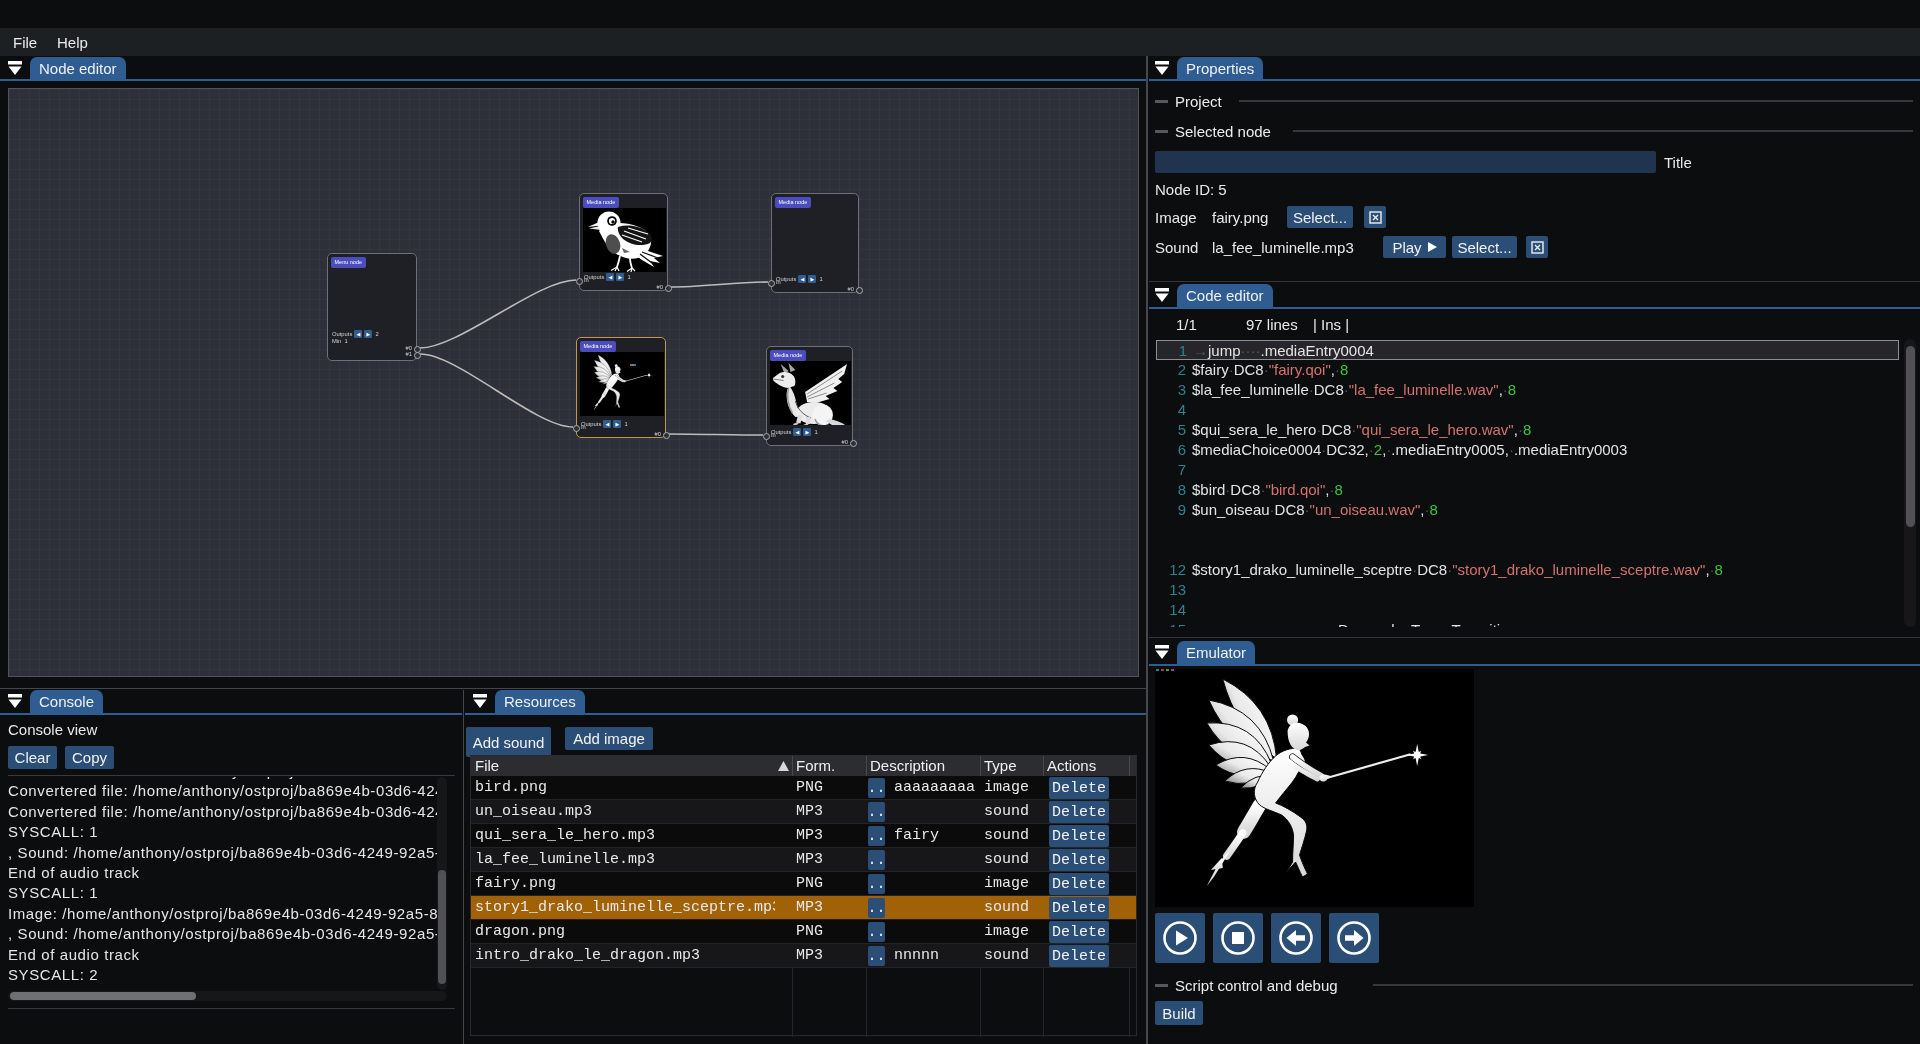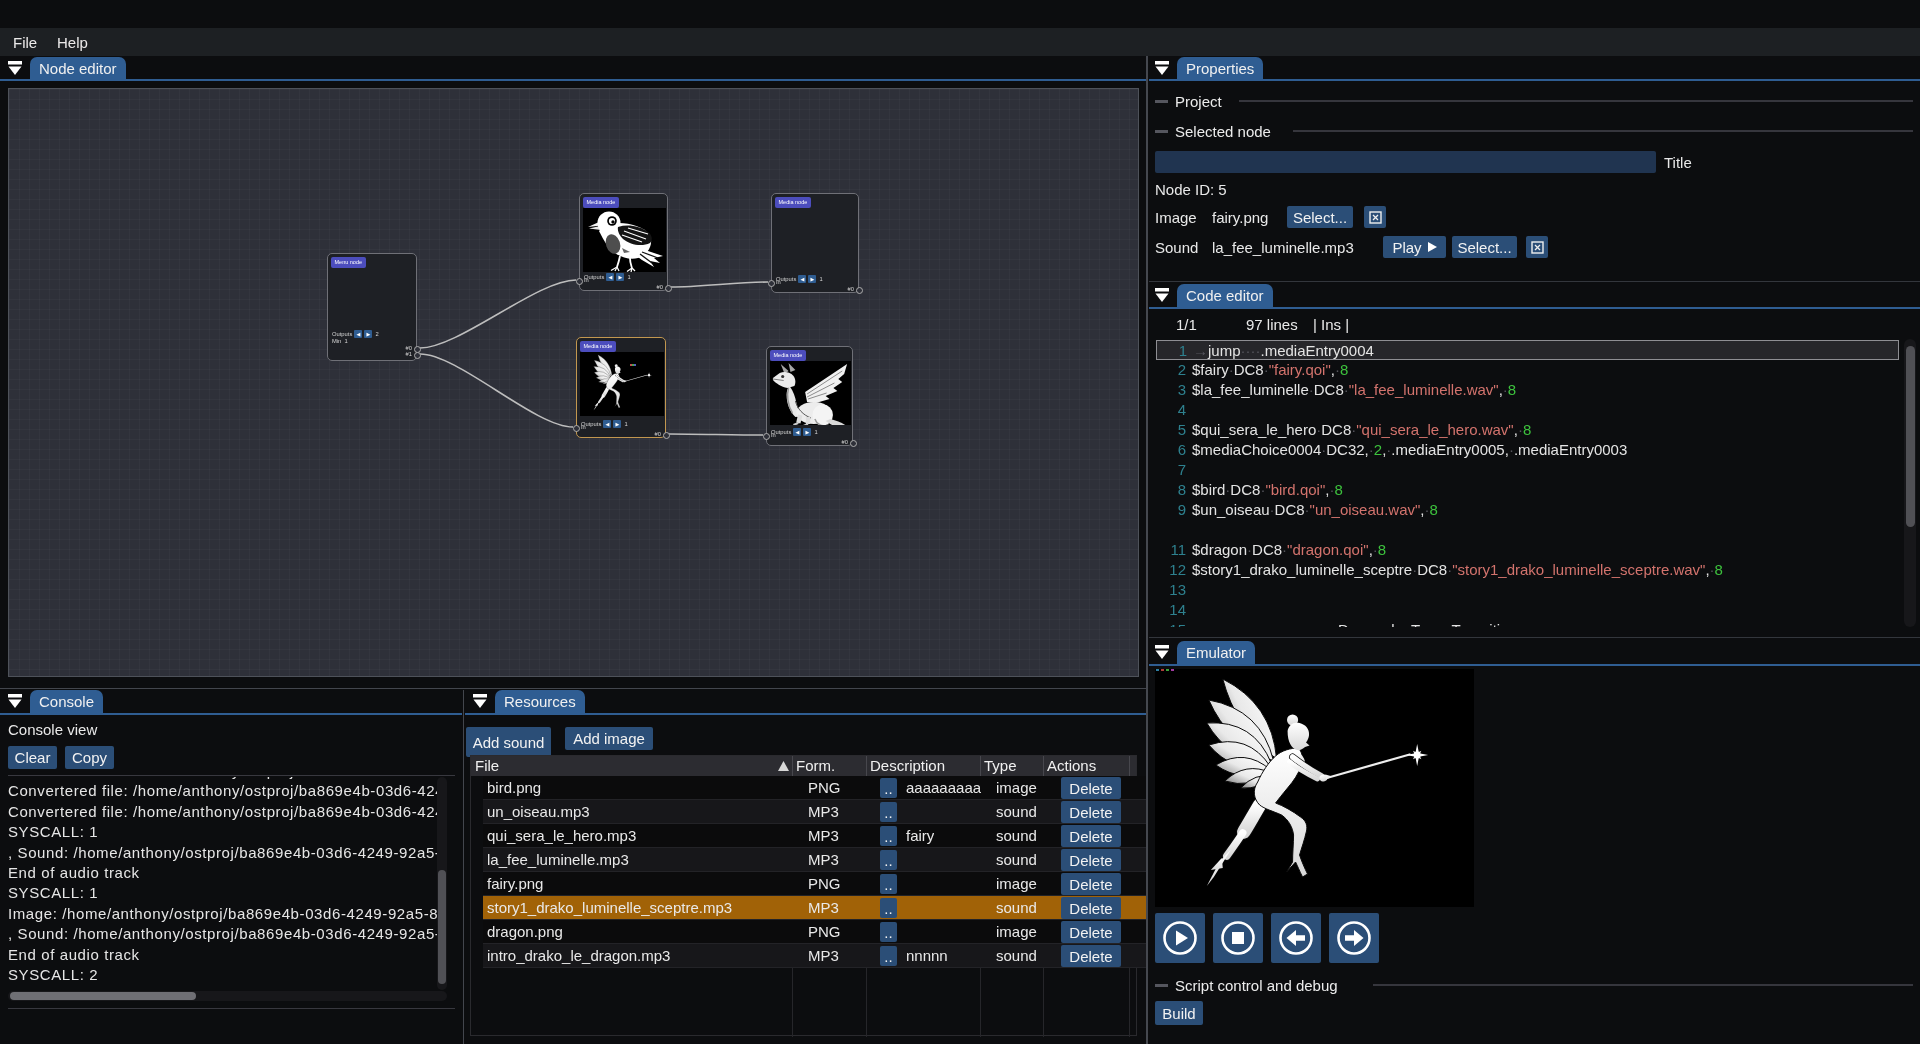--- a/index.html
+++ b/index.html
@@ -88,21 +88,21 @@
   
   #console-box { overflow:hidden; }
   .con-line { white-space:pre; font-size:15px; letter-spacing:0.6px; line-height:20.4px; color:#e6e6e6; }
 
   
   #res-table { border:1px solid #2a2a2e; }
   .th-row { position:absolute; left:0; top:0; height:20px; width:100%; background:#2c2c31; }
   .th { position:absolute; top:1px; font-size:15px; color:#f0f0f0; padding-left:4px; white-space:nowrap; }
   .col-line { position:absolute; top:0; width:1px; background:#26262a; }
   .col-line-head { position:absolute; top:0; width:1px; height:20px; background:#47474d; }
-  .res-row { position:absolute; left:12px; width:100%; height:24px; border-bottom:1px solid #232327; }
+  .res-row { position:absolute; left:0; width:100%; height:24px; border-bottom:1px solid #232327;font-family:Liberation Mono, monospace; }
   .res-row .cell { position:absolute; top:3px; white-space:nowrap; overflow:hidden; font-size:15px; }
   .cell-btn { position:absolute; background:#2b4e77; color:#f2f2f2; border-radius:2px;
               font-size:15px; display:flex; align-items:center; justify-content:center; }
 
   
   #emu-screen { background:#000; overflow:hidden; }
   .emu-btn { width:50px; height:50px; }
   svg { display:block; }
 </style>
 </head>
@@ -573,21 +573,20 @@
     <div id="code-area" class="abs" style="left:7px;top:54px;width:744px;height:289px">
         <div class="codeline current" style="top:2px"><span class="ln">1</span><span class="src"><span class="tok-ws">→</span><span class="tok-id">jump</span><span class="tok-ws">····</span><span class="tok-id">.mediaEntry0004</span></span></div>
         <div class="codeline" style="top:22px"><span class="ln">2</span><span class="src"><span class="tok-id">$fairy</span><span class="tok-ws">·</span><span class="tok-id">DC8</span><span class="tok-ws">·</span><span class="tok-str">"fairy.qoi"</span><span class="tok-id">,</span><span class="tok-ws">·</span><span class="tok-num">8</span></span></div>
         <div class="codeline" style="top:42px"><span class="ln">3</span><span class="src"><span class="tok-id">$la_fee_luminelle</span><span class="tok-ws">·</span><span class="tok-id">DC8</span><span class="tok-ws">·</span><span class="tok-str">"la_fee_luminelle.wav"</span><span class="tok-id">,</span><span class="tok-ws">·</span><span class="tok-num">8</span></span></div>
         <div class="codeline" style="top:62px"><span class="ln">4</span><span class="src"></span></div>
         <div class="codeline" style="top:82px"><span class="ln">5</span><span class="src"><span class="tok-id">$qui_sera_le_hero</span><span class="tok-ws">·</span><span class="tok-id">DC8</span><span class="tok-ws">·</span><span class="tok-str">"qui_sera_le_hero.wav"</span><span class="tok-id">,</span><span class="tok-ws">·</span><span class="tok-num">8</span></span></div>
         <div class="codeline" style="top:102px"><span class="ln">6</span><span class="src"><span class="tok-id">$mediaChoice0004</span><span class="tok-ws">·</span><span class="tok-id">DC32,</span><span class="tok-ws">·</span><span class="tok-num">2</span><span class="tok-id">,</span><span class="tok-ws">·</span><span class="tok-id">.mediaEntry0005,</span><span class="tok-ws">·</span><span class="tok-id">.mediaEntry0003</span></span></div>
         <div class="codeline" style="top:122px"><span class="ln">7</span><span class="src"></span></div>
         <div class="codeline" style="top:142px"><span class="ln">8</span><span class="src"><span class="tok-id">$bird</span><span class="tok-ws">·</span><span class="tok-id">DC8</span><span class="tok-ws">·</span><span class="tok-str">"bird.qoi"</span><span class="tok-id">,</span><span class="tok-ws">·</span><span class="tok-num">8</span></span></div>
         <div class="codeline" style="top:162px"><span class="ln">9</span><span class="src"><span class="tok-id">$un_oiseau</span><span class="tok-ws">·</span><span class="tok-id">DC8</span><span class="tok-ws">·</span><span class="tok-str">"un_oiseau.wav"</span><span class="tok-id">,</span><span class="tok-ws">·</span><span class="tok-num">8</span></span></div>
-        <div class="codeline" style="top:202px"><span class="ln">11</span><span class="src"><span class="tok-id">$dragon</span><span class="tok-ws">·</span><span class="tok-id">DC8</span><span class="tok-ws">·</span><span class="tok-str">"dragon.qoi"</span><span class="tok-id">,</span><span class="tok-ws">·</span><span class="tok-num">8</span></span></div>
         <div class="codeline" style="top:222px"><span class="ln">12</span><span class="src"><span class="tok-id">$story1_drako_luminelle_sceptre</span><span class="tok-ws">·</span><span class="tok-id">DC8</span><span class="tok-ws">·</span><span class="tok-str">"story1_drako_luminelle_sceptre.wav"</span><span class="tok-id">,</span><span class="tok-ws">·</span><span class="tok-num">8</span></span></div>
         <div class="codeline" style="top:242px"><span class="ln">13</span><span class="src"></span></div>
         <div class="codeline" style="top:262px"><span class="ln">14</span><span class="src"></span></div>
         <div class="codeline" style="top:282px"><span class="ln">15</span><span class="src"><span class="tok-ws">                                   </span><span class="tok-id">Demande  Type  Transition</span></span></div>
       </div>
 
     <div class="vscroll-track" style="left:755px;top:55px;width:12px;height:288px">
       <div class="scroll-thumb" style="left:1.5px;top:7px;width:9px;height:181px"></div>
     </div>
   </div>

